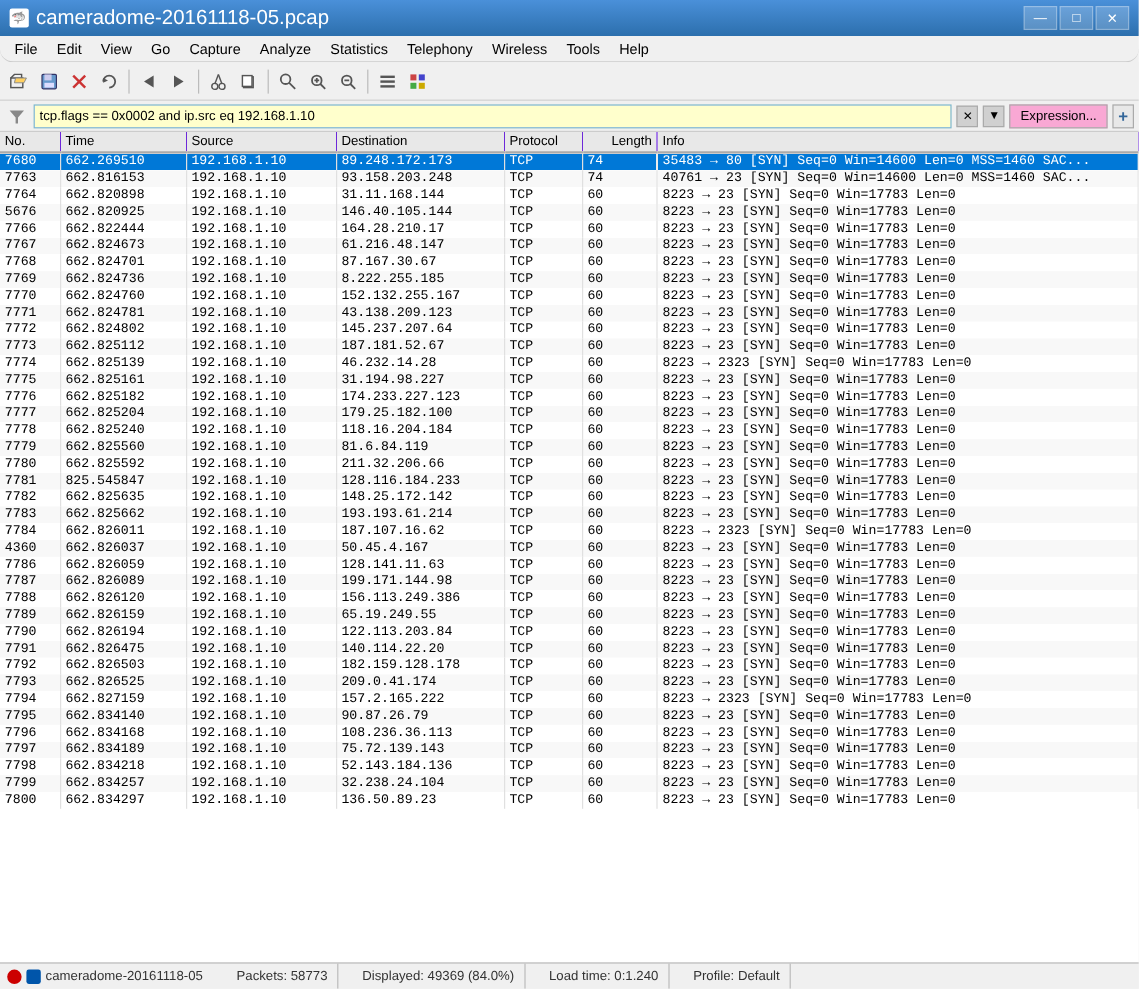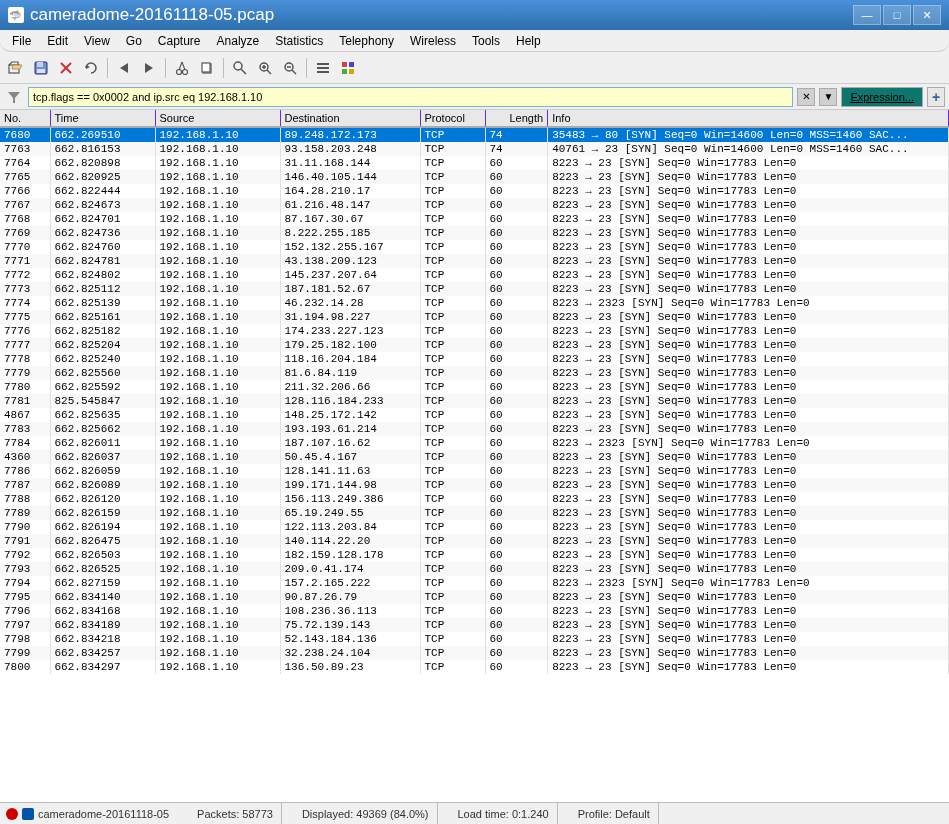--- a/index.html
+++ b/index.html
@@ -141,25 +141,24 @@
       border: 1px solid #aaa;
       cursor: pointer;
       display: flex;
       align-items: center;
       justify-content: center;
       font-size: 10px;
     }
     .filter-expr-btn {
       height: 20px;
       padding: 0 8px;
-      background: #0f766e;
+      background: #f9a8d4;
       border: 1px solid #aaa;
       font-size: 11px;
       cursor: pointer;
-      text-decoration: underline;
     }
     .filter-add-btn {
       width: 18px;
       height: 20px;
       background: #e8e8e8;
       border: 1px solid #aaa;
       cursor: pointer;
       display: flex;
       align-items: center;
       justify-content: center;
@@ -421,21 +420,21 @@
         <tr>
           <td>7764</td>
           <td>662.820898</td>
           <td>192.168.1.10</td>
           <td>31.11.168.144</td>
           <td>TCP</td>
           <td>60</td>
           <td>8223 → 23 [SYN] Seq=0 Win=17783 Len=0</td>
         </tr>
         <tr>
-          <td>7765</td>
+          <td>5676</td>
           <td>662.820925</td>
           <td>192.168.1.10</td>
           <td>146.40.105.144</td>
           <td>TCP</td>
           <td>60</td>
           <td>8223 → 23 [SYN] Seq=0 Win=17783 Len=0</td>
         </tr>
         <tr>
           <td>7766</td>
           <td>662.822444</td>
@@ -574,21 +573,21 @@
         <tr>
           <td>7781</td>
           <td>825.545847</td>
           <td>192.168.1.10</td>
           <td>128.116.184.233</td>
           <td>TCP</td>
           <td>60</td>
           <td>8223 → 23 [SYN] Seq=0 Win=17783 Len=0</td>
         </tr>
         <tr>
-          <td>4867</td>
+          <td>7782</td>
           <td>662.825635</td>
           <td>192.168.1.10</td>
           <td>148.25.172.142</td>
           <td>TCP</td>
           <td>60</td>
           <td>8223 → 23 [SYN] Seq=0 Win=17783 Len=0</td>
         </tr>
         <tr>
           <td>7783</td>
           <td>662.825662</td>

